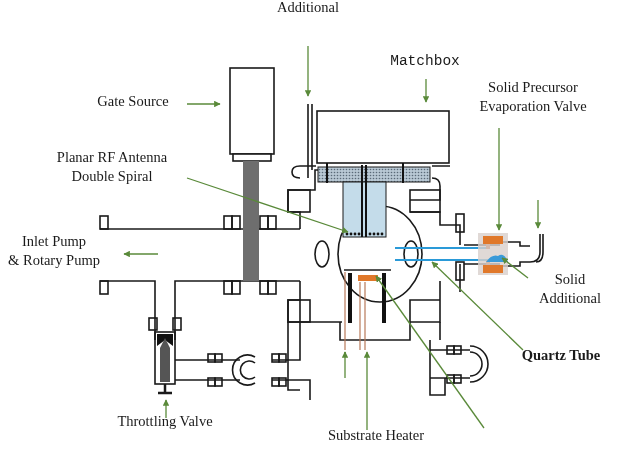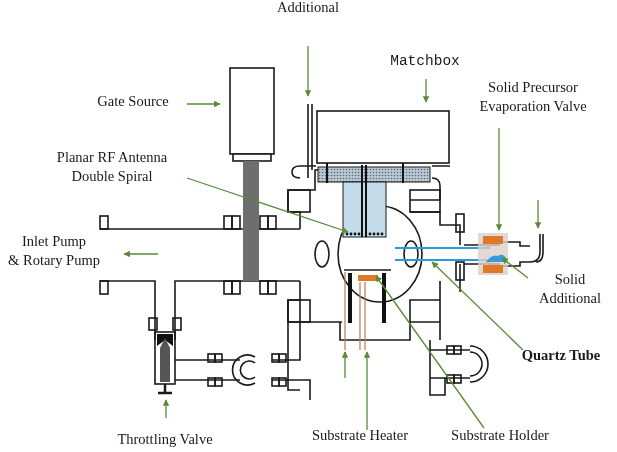--- a/index.html
+++ b/index.html
@@ -163,16 +163,15 @@
 </div>
 <div class="lbl" style="left:0px;top:232px;width:108px;">
   <div>Inlet Pump</div>
   <div>&amp; Rotary Pump</div>
 </div>
 <div class="lbl" style="left:530px;top:270px;width:80px;">
   <div>Solid</div>
   <div>Additional</div>
 </div>
 <div class="lbl" style="left:516px;top:346px;width:90px;font-weight:bold;">Quartz Tube</div>
-<div class="lbl" style="left:100px;top:430px;width:130px;">Throttling Valve</div>
-<div class="lbl" style="left:290px;top:426px;width:140px;">Substrate Heater</div>
-<div class="lbl" style="left:435px;top:426px;width:130px;">Substrate Holder</div>
+<div class="lbl" style="left:100px;top:412px;width:130px;">Throttling Valve</div>
+<div class="lbl" style="left:306px;top:426px;width:140px;">Substrate Heater</div>
 </div>
 
 </body></html>

